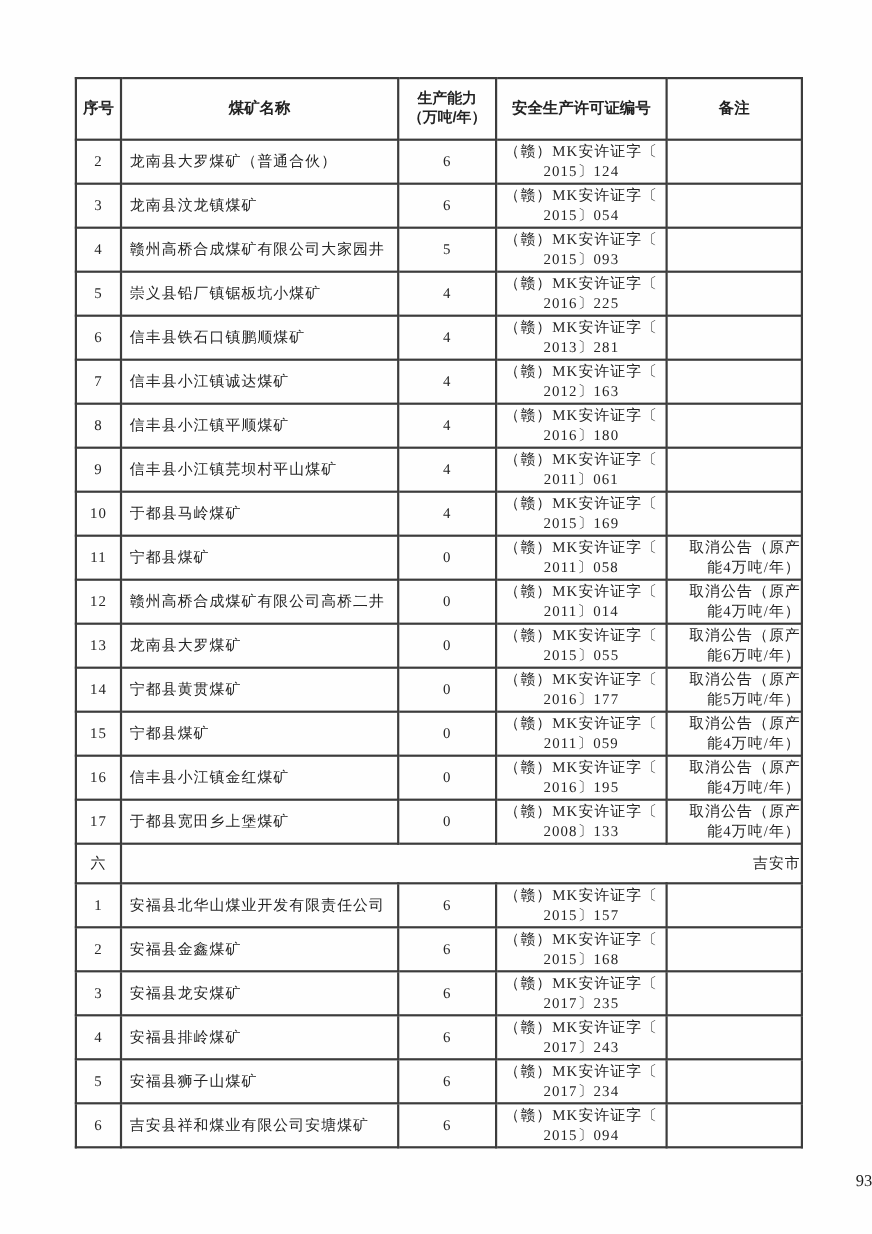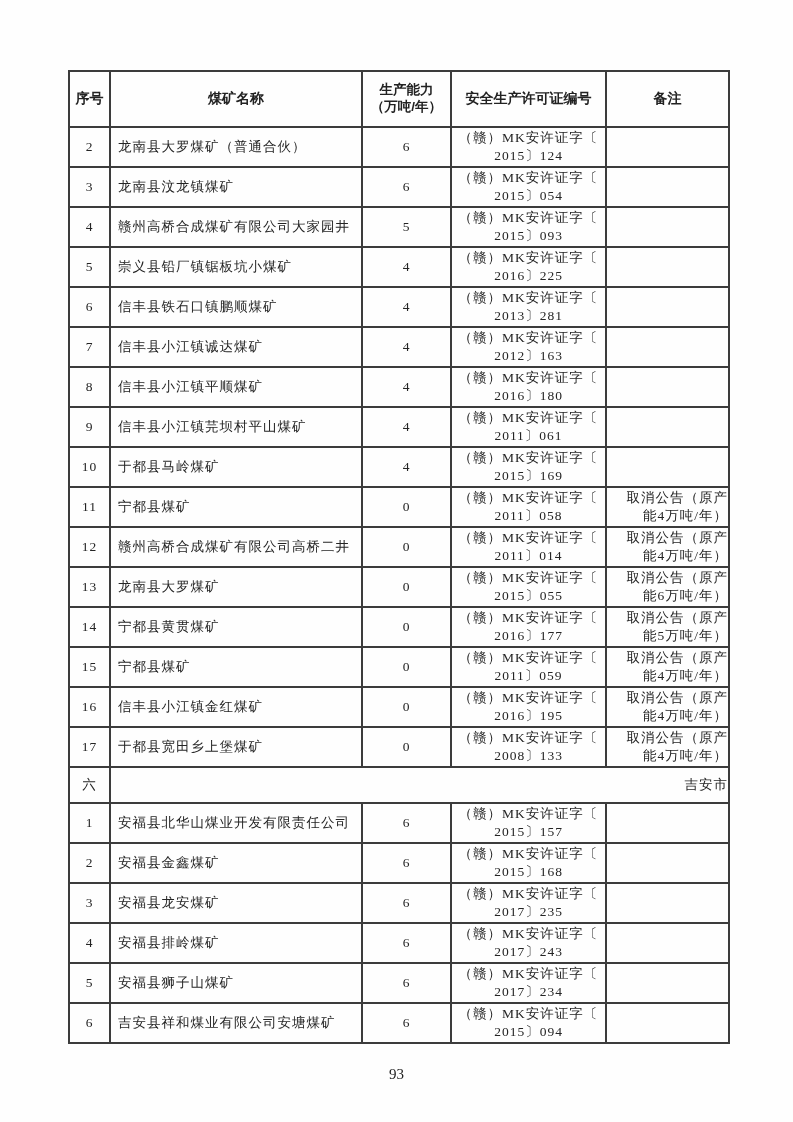--- a/index.html
+++ b/index.html
@@ -50,21 +50,21 @@
   td.cell-capacity { text-align: center; letter-spacing: 0; font-size: 14px; }
   td.cell-license  { text-align: center; letter-spacing: 0.3px; margin-top: 34px; }
   td.cell-remark   { text-align: right; letter-spacing: 0; font-size: 13px; }
   td.cell-license .line, td.cell-remark .line { display: block; }
   td.cell-section-title { text-align: right; padding-left: 9px; letter-spacing: 2px; }
 
   .page-number {
     position: absolute;
     left: 0; top: 1066px;
     width: 793px;
-    text-align: center;
+    text-align: right;
     font-size: 15px;
     color: #1c1c1c;
   }
 </style>
 </head>
 <body>
 
 <div class="page">
 
   <table class="doc-table">

